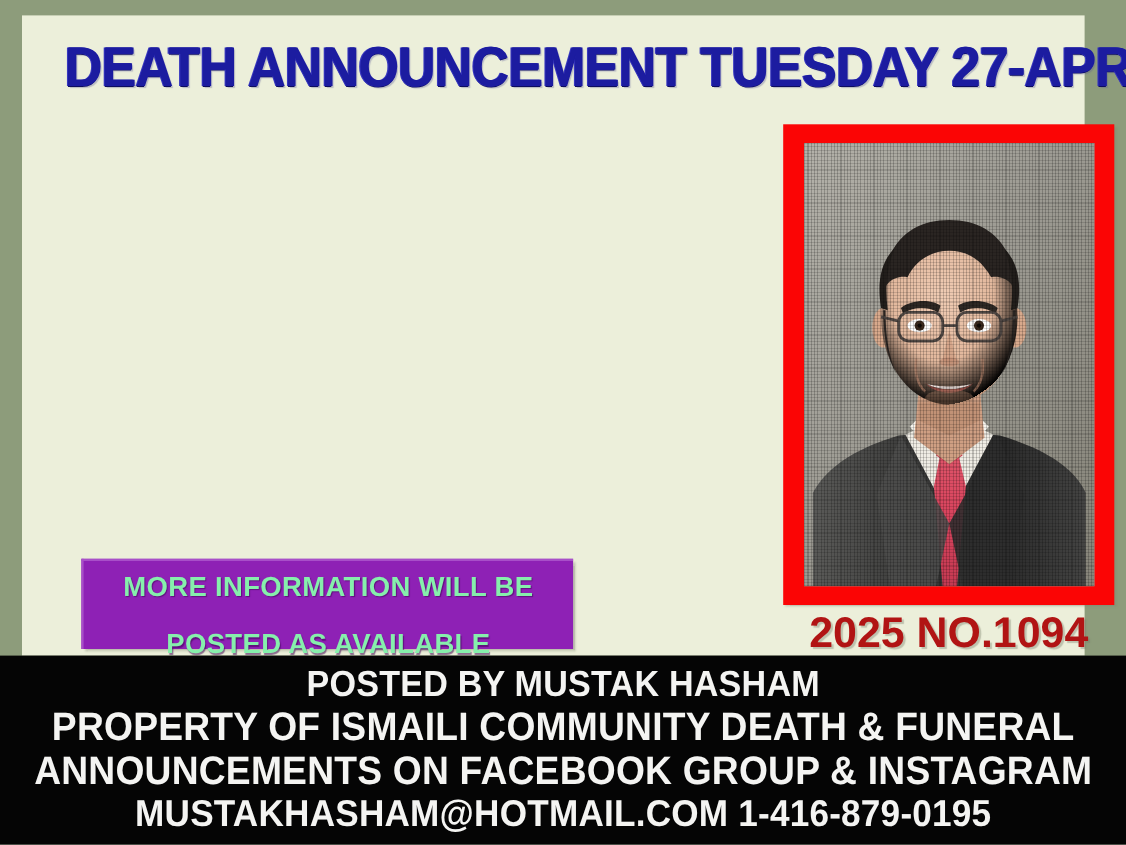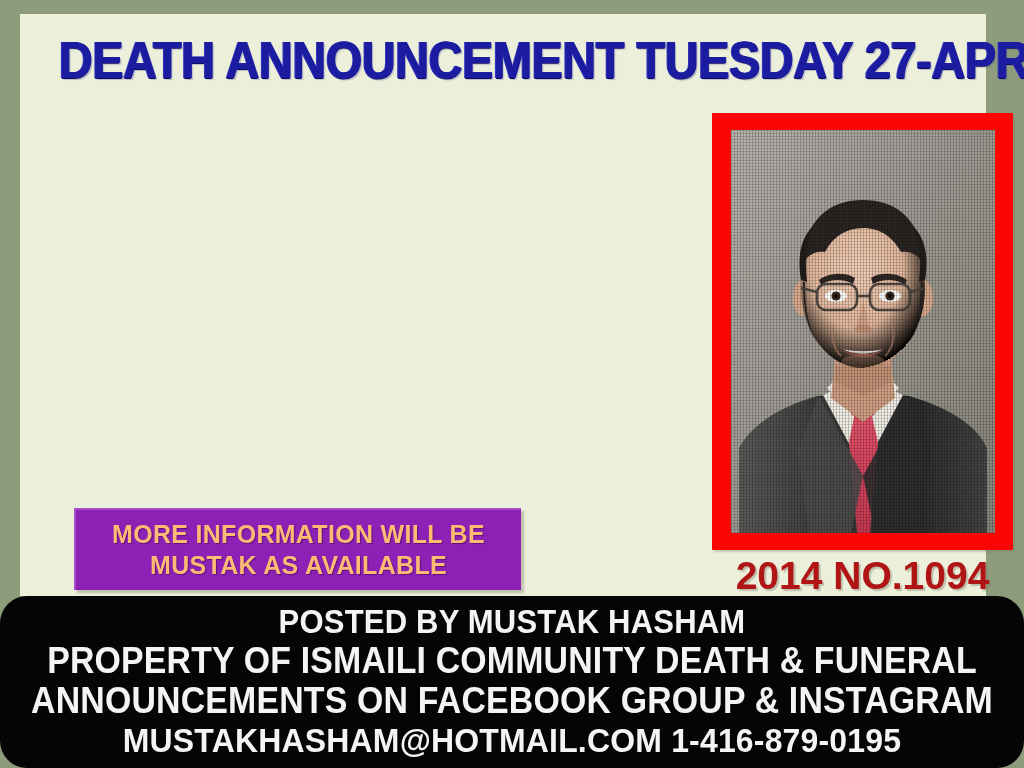--- a/index.html
+++ b/index.html
@@ -93,24 +93,25 @@
     display: flex;
     flex-direction: column;
     align-items: center;
     justify-content: center;
   }
   .nline {
     font-family: "Liberation Sans Narrow", "Liberation Sans", sans-serif;
     font-weight: bold;
     font-size: 25px;
     line-height: 31px;
-    color: #fdba74;
+    color: #86efac;
     white-space: nowrap;
     letter-spacing: 0.3px;
     text-shadow: 1px 1px 1px rgba(60,0,80,0.55);
+    margin-top: 21px;
   }
 
   
   #photo-frame {
     position: absolute;
     left: 692px;
     top: 99px;
     width: 301px;
     height: 437px;
     background: #fb0505;           
@@ -158,21 +159,20 @@
   #footer {
     position: absolute;
     left: 0;
     top: 596px;
     width: 1024px;
     height: 172px;
     background: #050505;
     box-sizing: border-box;
     padding-top: 7px;
     text-align: center;
-    border-radius: 27px;
   }
   .fline {
     font-family: "Liberation Sans Narrow", "Liberation Sans", sans-serif;
     font-weight: bold;
     color: #f4f4f2;
     white-space: nowrap;
     transform: scaleX(0.94);
     letter-spacing: 0.2px;
   }
   #f1 { font-size: 33px; line-height: 38px; }
@@ -191,21 +191,21 @@
 
 <div id="poster">
 
   <div id="panel">
 
     <div id="headline">DEATH  ANNOUNCEMENT TUESDAY 27-APR-2021</div>
 
 
     <div id="notice">
       <div class="nline">MORE INFORMATION  WILL BE</div>
-      <div class="nline">MUSTAK AS AVAILABLE</div>
+      <div class="nline">POSTED AS AVAILABLE</div>
     </div>
 
     <div id="photo-frame">
       <div id="photo">
         <svg viewBox="0 0 264 403" preserveAspectRatio="xMidYMid slice">
           <defs>
             <linearGradient id="bgG" x1="0" y1="0" x2="1" y2="1">
               <stop offset="0%" stop-color="#b4b2aa"></stop>
               <stop offset="45%" stop-color="#9d9b93"></stop>
               <stop offset="100%" stop-color="#868479"></stop>
@@ -286,21 +286,21 @@
 
           <path d="M 102 196 C 100 210 104 220 110 226" stroke="#b9866c" stroke-width="2.2" fill="none" opacity="0.6"></path>
           <path d="M 162 196 C 164 210 160 220 154 226" stroke="#b9866c" stroke-width="2.2" fill="none" opacity="0.6"></path>
 
           <ellipse cx="132" cy="232" rx="22" ry="8" fill="#bf8e74" opacity="0.35"></ellipse>
         </svg>
         <div class="halftone"></div>
       </div>
     </div>
 
-    <div id="photo-caption">2014 NO.1094</div>
+    <div id="photo-caption">2025 NO.1094</div>
 
   </div>
 
   <div id="footer">
     <div class="fline" id="f1">POSTED BY MUSTAK HASHAM</div>
     <div class="fline" id="f2">PROPERTY OF ISMAILI COMMUNITY DEATH &amp; FUNERAL</div>
     <div class="fline" id="f3">ANNOUNCEMENTS ON FACEBOOK GROUP &amp; INSTAGRAM</div>
     <div class="fline" id="f4">MUSTAKHASHAM@HOTMAIL.COM 1-416-879-0195</div>
     <div class="fline" id="f5">WHATSAPP &amp; TELEGRAM - SIGNAL - YOU TUBE - MEWE @ 1-416-879-0195</div>
   </div>

